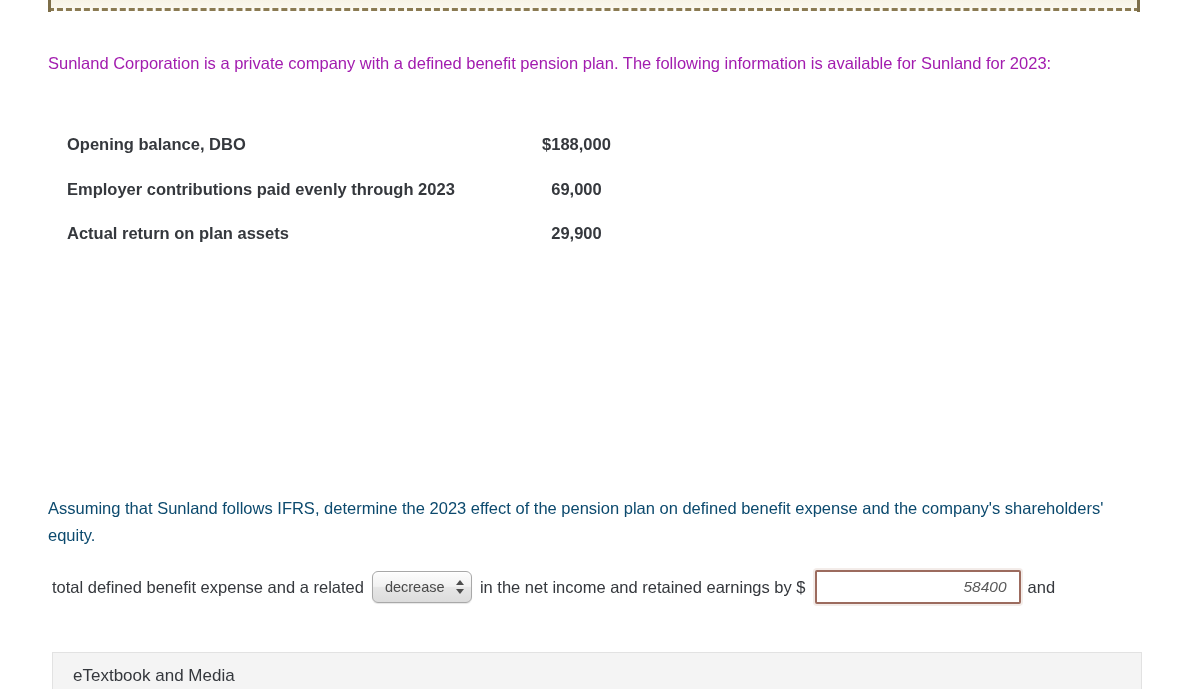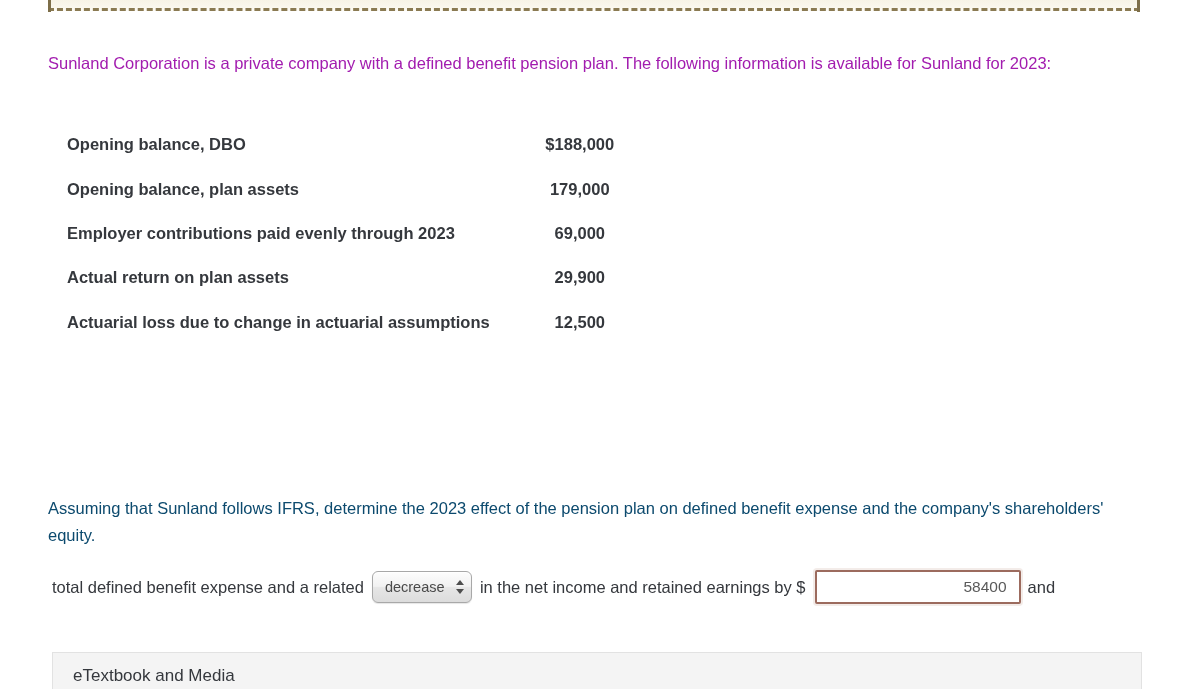--- a/index.html
+++ b/index.html
@@ -185,20 +185,21 @@
     border: 2px solid #9c6b5e;
     border-radius: 2px;
     background: #ffffff;
     box-shadow: 0 0 0 2px #f3ece9;
     font-family: "Liberation Sans", sans-serif;
     font-size: 15.5px;
     color: #5a5a5a;
     text-align: right;
     padding: 0 12px;
     outline: none;
+    font-style: italic;
   }
 
   
   .etextbook-panel {
     position: absolute;
     left: 52px;
     top: 652px;
     width: 1090px;
     height: 60px;
     background: #f4f4f4;
@@ -224,36 +225,28 @@
 
 <div class="content">
 
   <p class="intro">Sunland Corporation is a private company with a defined benefit pension plan. The following information is available for Sunland for 2023:</p>
 
   <table class="data-table">
     <tbody>
       <tr>
         <td class="label">Opening balance, DBO</td>
         <td class="value">$188,000</td>
-      </tr>
-      <tr>
-        <td class="label">Opening balance, plan assets</td>
-        <td class="value">179,000</td>
       </tr>
       <tr>
         <td class="label">Employer contributions paid evenly through 2023</td>
         <td class="value">69,000</td>
       </tr>
       <tr>
         <td class="label">Actual return on plan assets</td>
         <td class="value">29,900</td>
-      </tr>
-      <tr>
-        <td class="label">Actuarial loss due to change in actuarial assumptions</td>
-        <td class="value">12,500</td>
       </tr>
     </tbody>
   </table>
 
   <p class="question">Assuming that Sunland follows IFRS, determine the 2023 effect of the pension plan on defined benefit expense and the company's shareholders' equity.</p>
 
   <div class="answer-row">
     <span class="seg">total defined benefit expense and a related</span>
 
     <span class="select-wrap">

